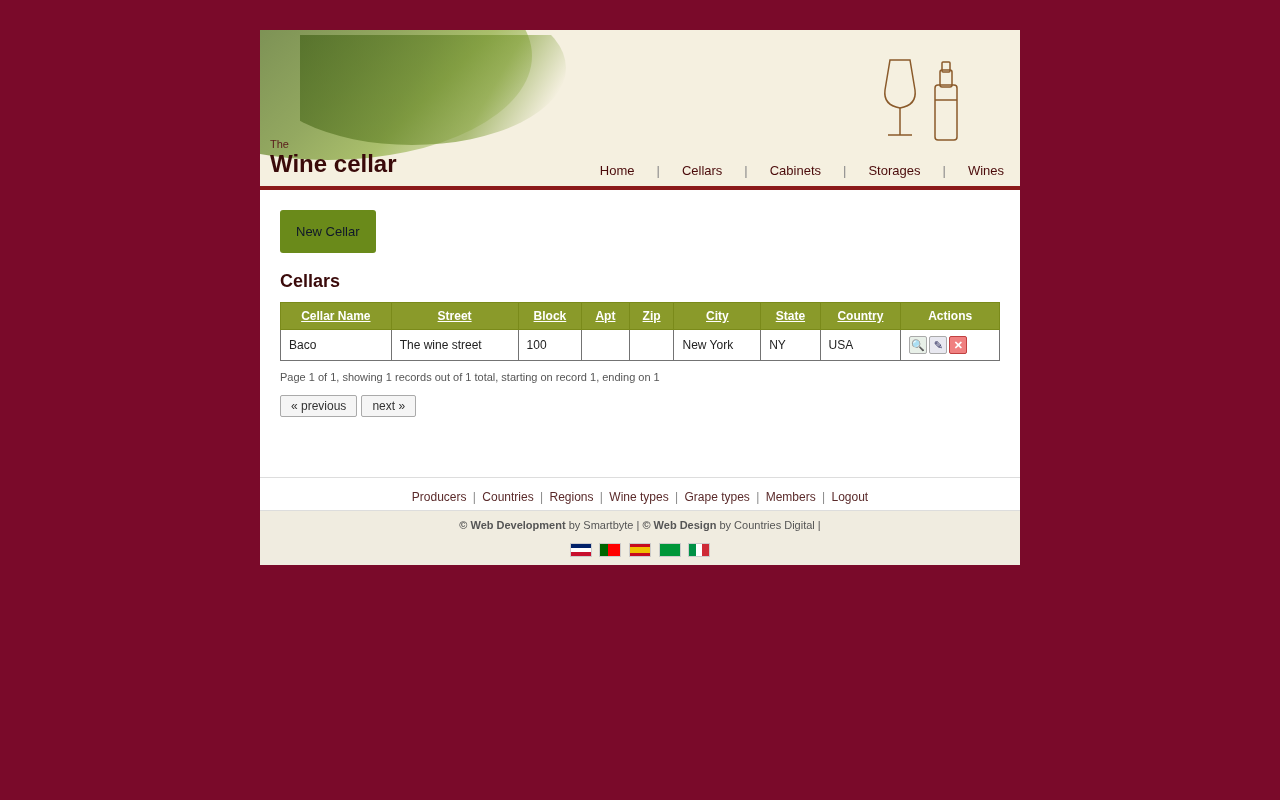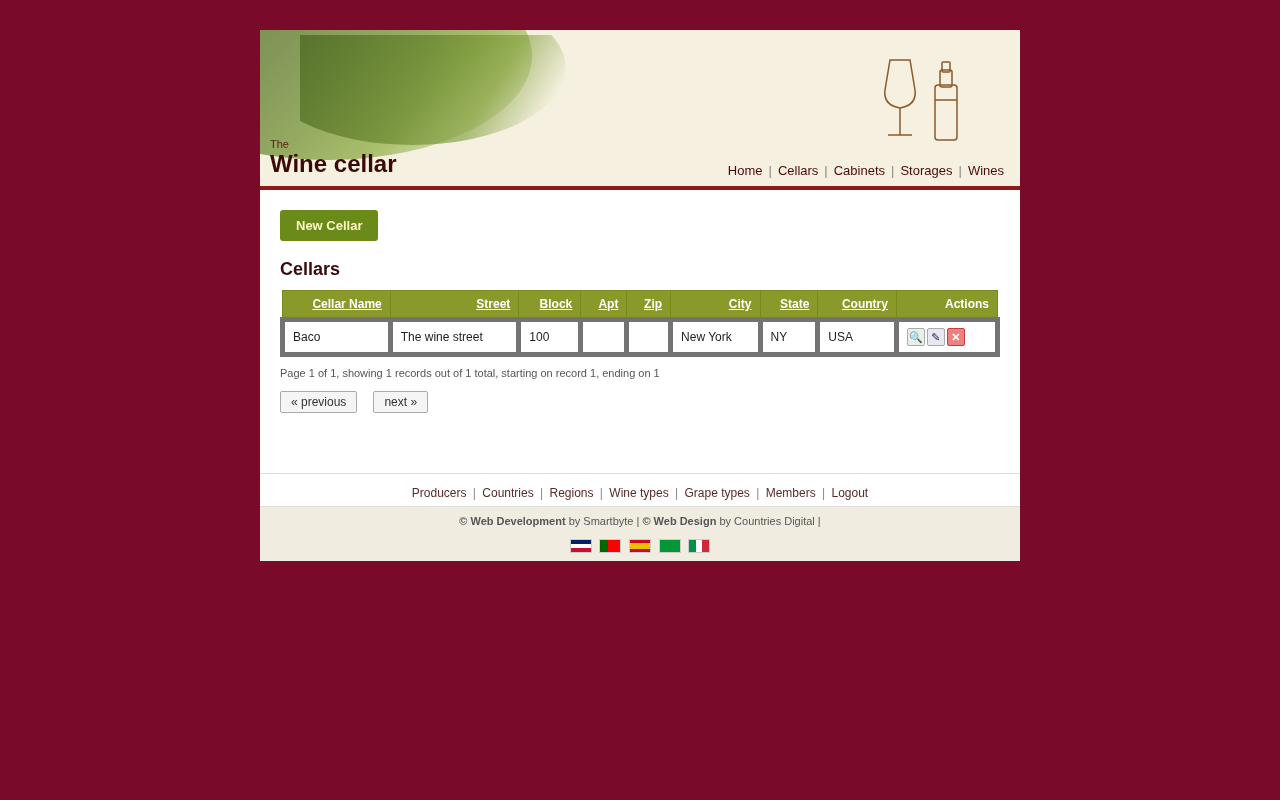--- a/index.html
+++ b/index.html
@@ -64,77 +64,77 @@
     .brand-text .wine-cellar {
       font-size: 24px;
       font-weight: bold;
       color: #3a0a0a;
     }
     .nav-bar {
       position: absolute;
       bottom: 10px;
       right: 10px;
       display: flex;
-      gap: 0;
+      gap: 16px;
       align-items: center;
       font-size: 13px;
     }
     .nav-bar a {
       color: #4a0a0a;
       text-decoration: none;
       padding: 0 6px;
     }
     .nav-separator {
       color: #888;
     }
     .content-area {
       padding: 20px 20px 30px 20px;
       background: #fff;
     }
     .new-cellar-btn {
       display: inline-block;
-      padding: 8px 16px;
+      padding: 14px 16px;
       background: #6a8a1a;
-      color: #fef9c3;
+      color: #0f172a;
       border: none;
       border-radius: 3px;
       font-size: 13px;
       cursor: pointer;
       margin-bottom: 18px;
-      font-weight: bold;
+      font-weight: normal;
       text-decoration: none;
     }
     .section-title {
       font-size: 18px;
       color: #3a0a0a;
       margin-bottom: 10px;
       font-weight: bold;
     }
     .cellars-table {
       width: 100%;
       border-collapse: collapse;
       border: 1px solid #c8b87a;
       margin-bottom: 10px;
     }
     .cellars-table th {
       background: #8a9a2a;
       color: #fff;
       padding: 6px 8px;
-      text-align: right;
+      text-align: center;
       border: 1px solid #7a8a1a;
       font-size: 12px;
     }
     .cellars-table th a {
       color: #fff;
       text-decoration: underline;
       font-weight: bold;
     }
     .cellars-table td {
       padding: 6px 8px;
-      border: 5px solid #737373;
+      border: 1px solid #737373;
       font-size: 12px;
       color: #222;
       vertical-align: middle;
     }
     .cellars-table tr:nth-child(even) td { background: #f9f6e8; }
     .cellars-table tr:nth-child(odd) td { background: #fff; }
     .action-icon {
       display: inline-block;
       width: 18px; height: 18px;
       margin-right: 2px;
@@ -148,21 +148,21 @@
     .action-icon.view { background: #e8f0e8; color: #2a5a2a; }
     .action-icon.edit { background: #e8e8f0; color: #2a2a5a; }
     .action-icon.delete { background: #f08080; color: #fff; font-weight: bold; border-color: #c04040; }
     .pagination-info {
       font-size: 11px;
       color: #555;
       margin-bottom: 12px;
     }
     .pagination-buttons {
       display: flex;
-      gap: 16px;
+      gap: 4px;
       margin-bottom: 20px;
     }
     .pagination-btn {
       padding: 3px 10px;
       font-size: 12px;
       border: 1px solid #aaa;
       background: #f5f5f5;
       color: #333;
       cursor: pointer;
       border-radius: 2px;

